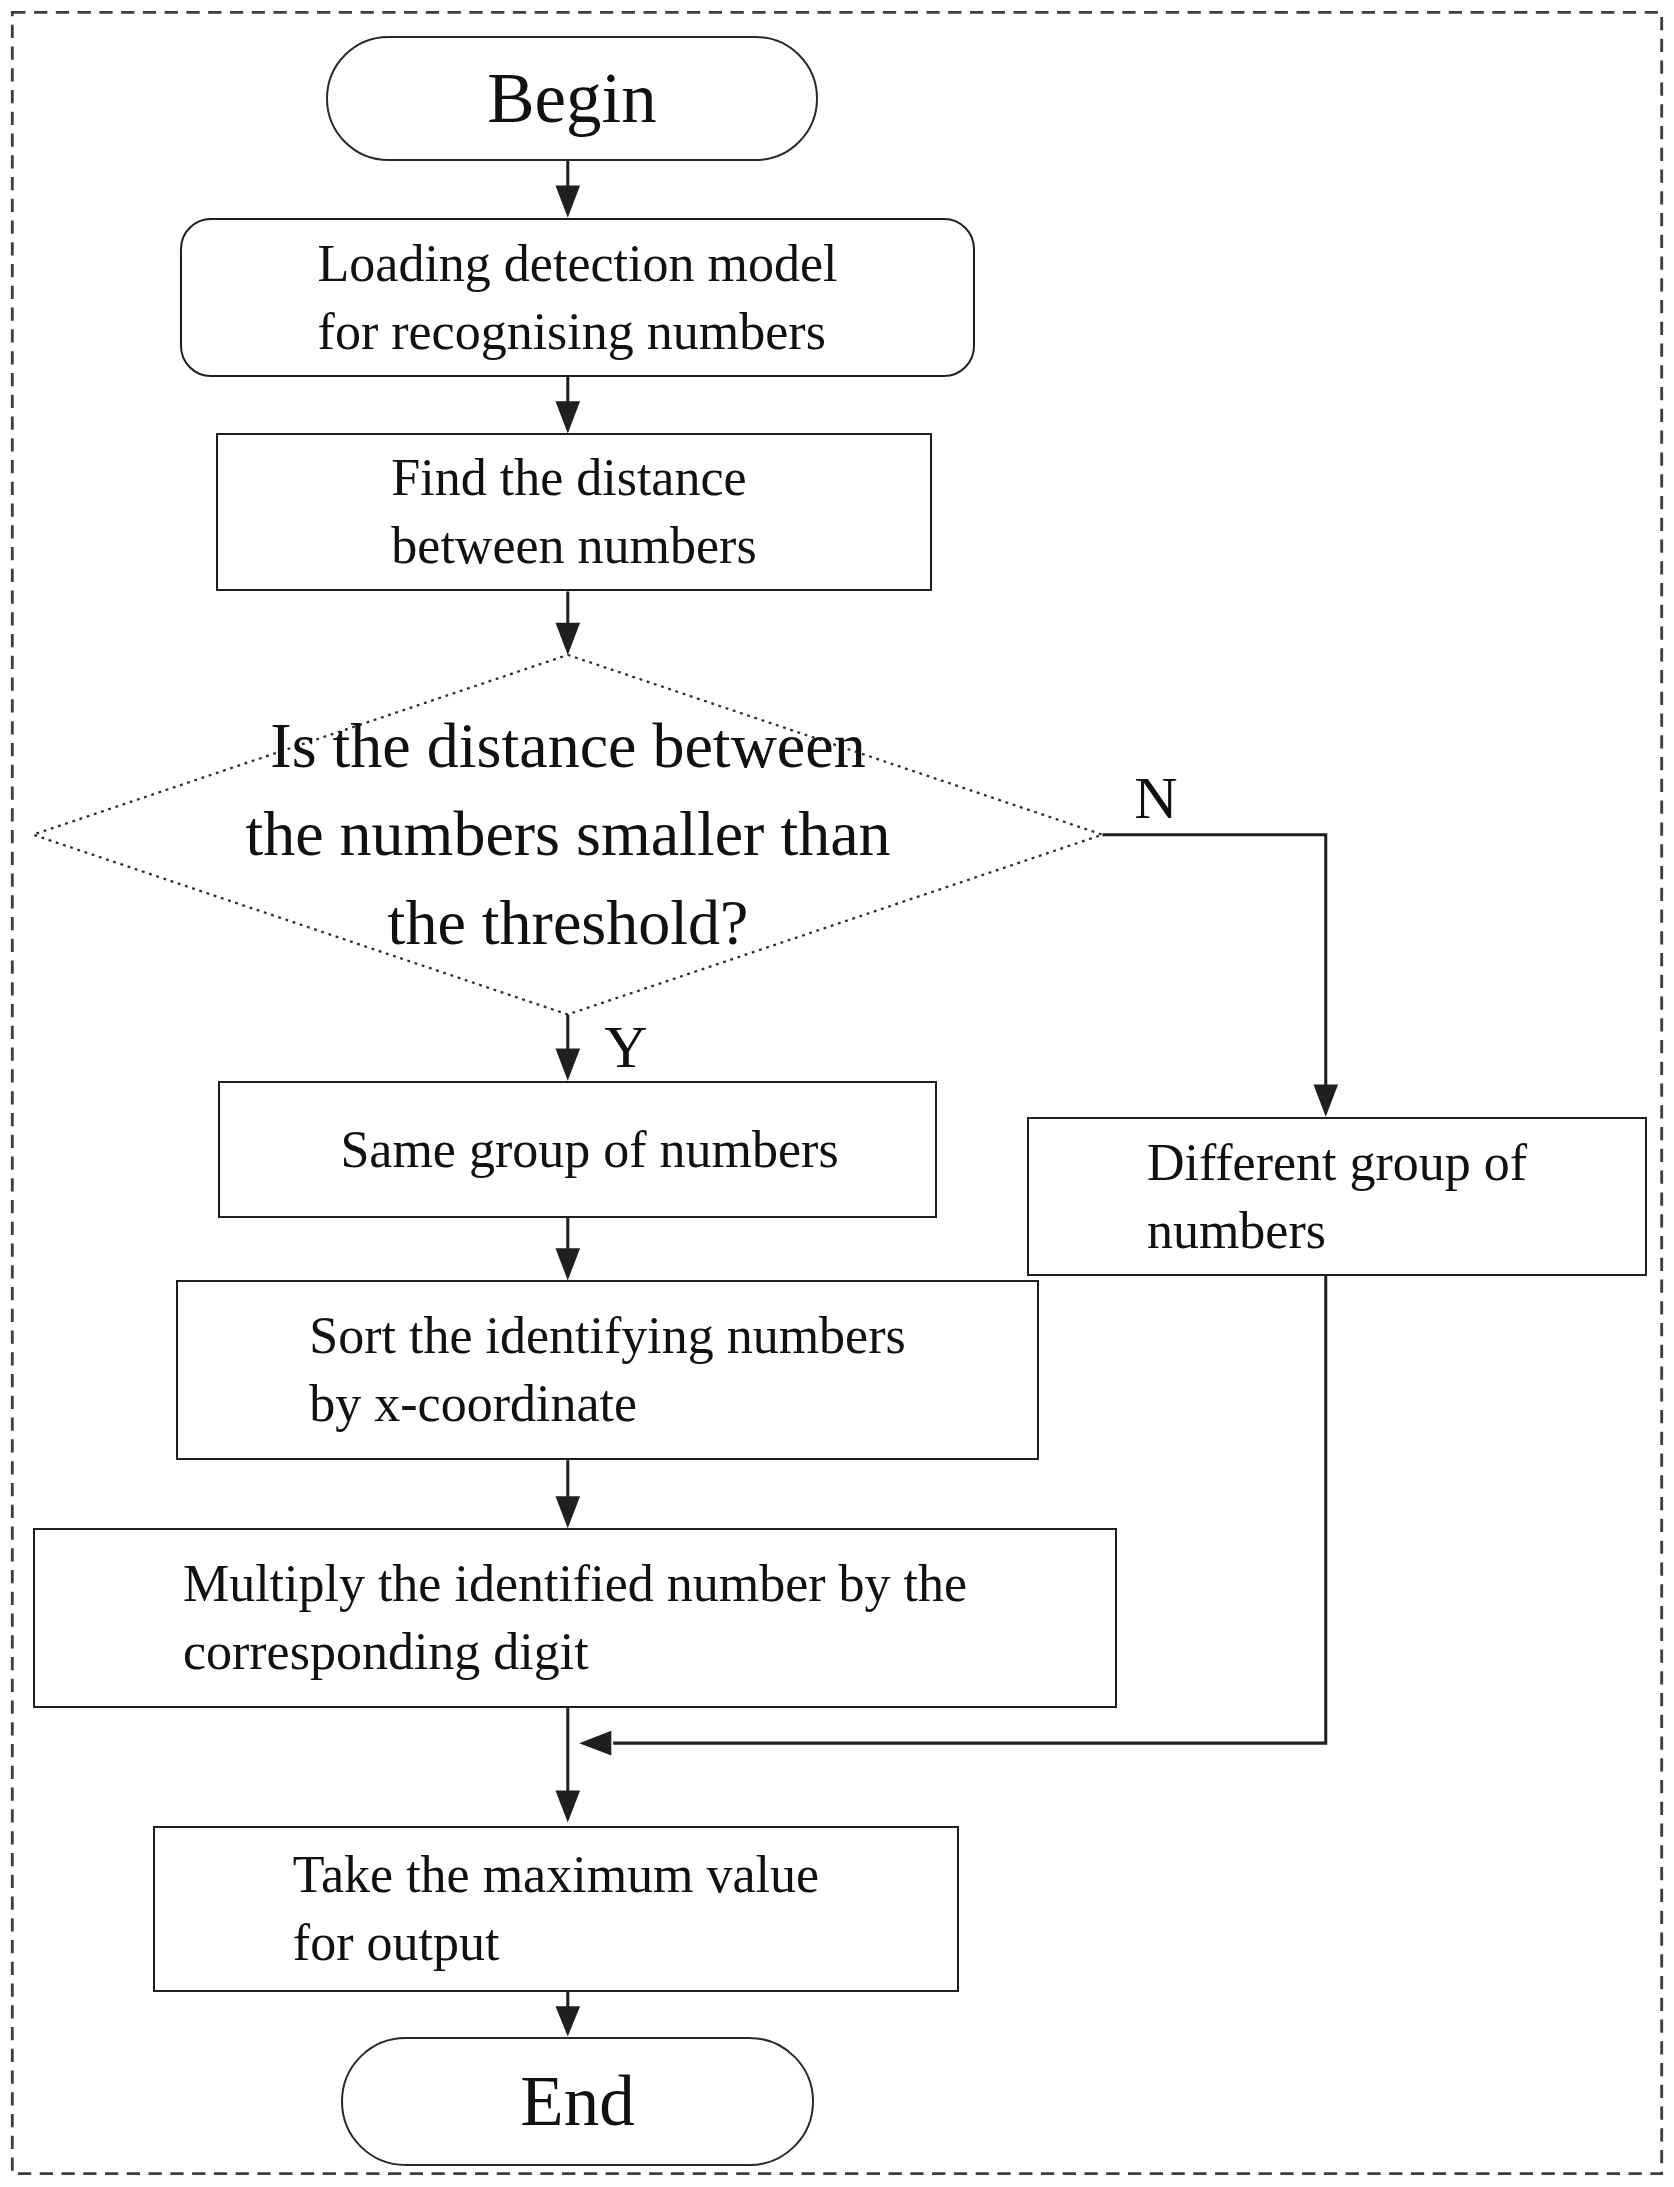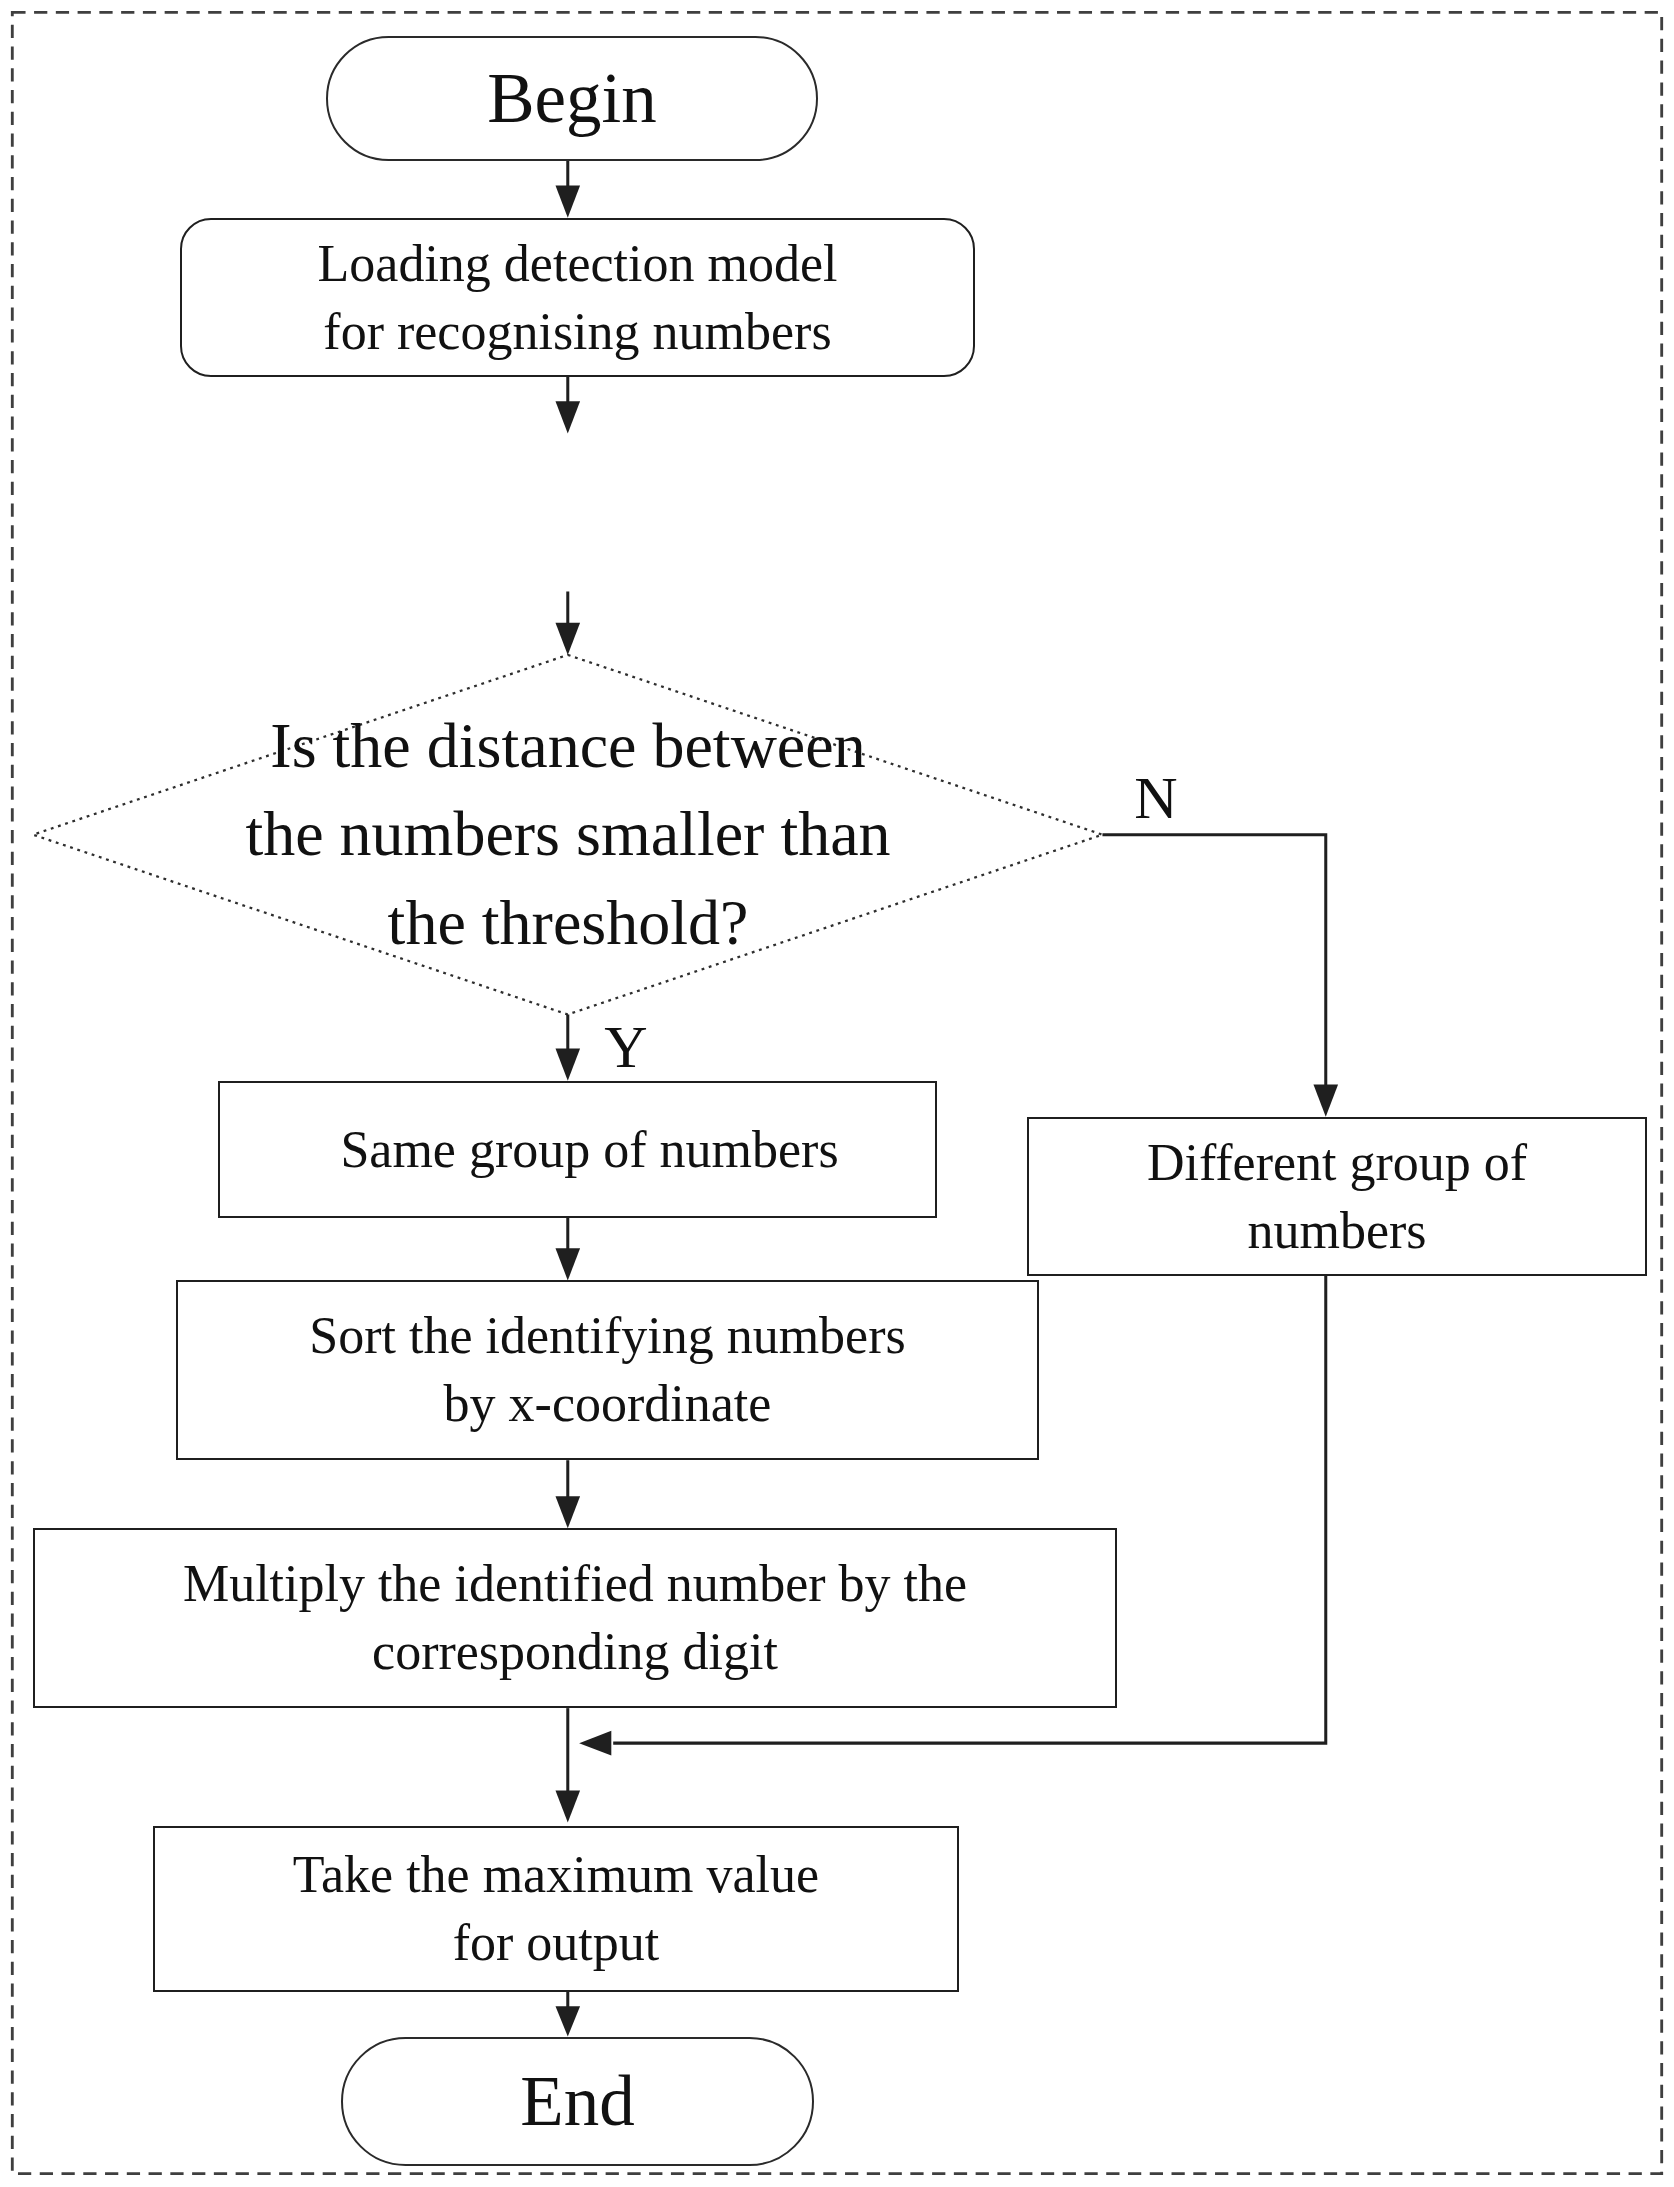--- a/index.html
+++ b/index.html
@@ -47,21 +47,21 @@
   }
   .ahead {
     fill: var(--line, #1f1f1f);
     stroke: none;
   }
   .node {
     position: absolute;
     display: flex;
     align-items: center;
     justify-content: center;
-    text-align: center;
+    text-align: left;
     box-sizing: border-box;
     background: #ffffff;
   }
   .rect {
     border: 2.8px solid var(--line, #1f1f1f);
   }
   .terminator {
     border: 2.8px solid #2a2a2a;
     border-radius: 66px;
   }
@@ -139,20 +139,24 @@
 
   <div class="node terminator" style="left:326px; top:36px; width:492px; height:125px;">
     <span class="node-label label-xl">Begin</span>
   </div>
 
   <div class="node rect" style="left:180px; top:218px; width:795px; height:159px;border-radius:31px;">
     <span class="node-label">Loading detection model
 for recognising numbers</span>
   </div>
 
+  <div class="node rect" style="left:216px; top:433px; width:716px; height:158px;">
+    <span class="node-label">Find the distance
+between numbers</span>
+  </div>
 
   <div class="decision-box" style="left:142px; top:721px; width:852px; height:227px;">
     <span class="node-label">Is the distance between
 the numbers smaller than
 the threshold?</span>
   </div>
 
   <span class="branch-label" style="left:1156px; top:798px;">N</span>
   <span class="branch-label" style="left:626px; top:1047px;">Y</span>
 

